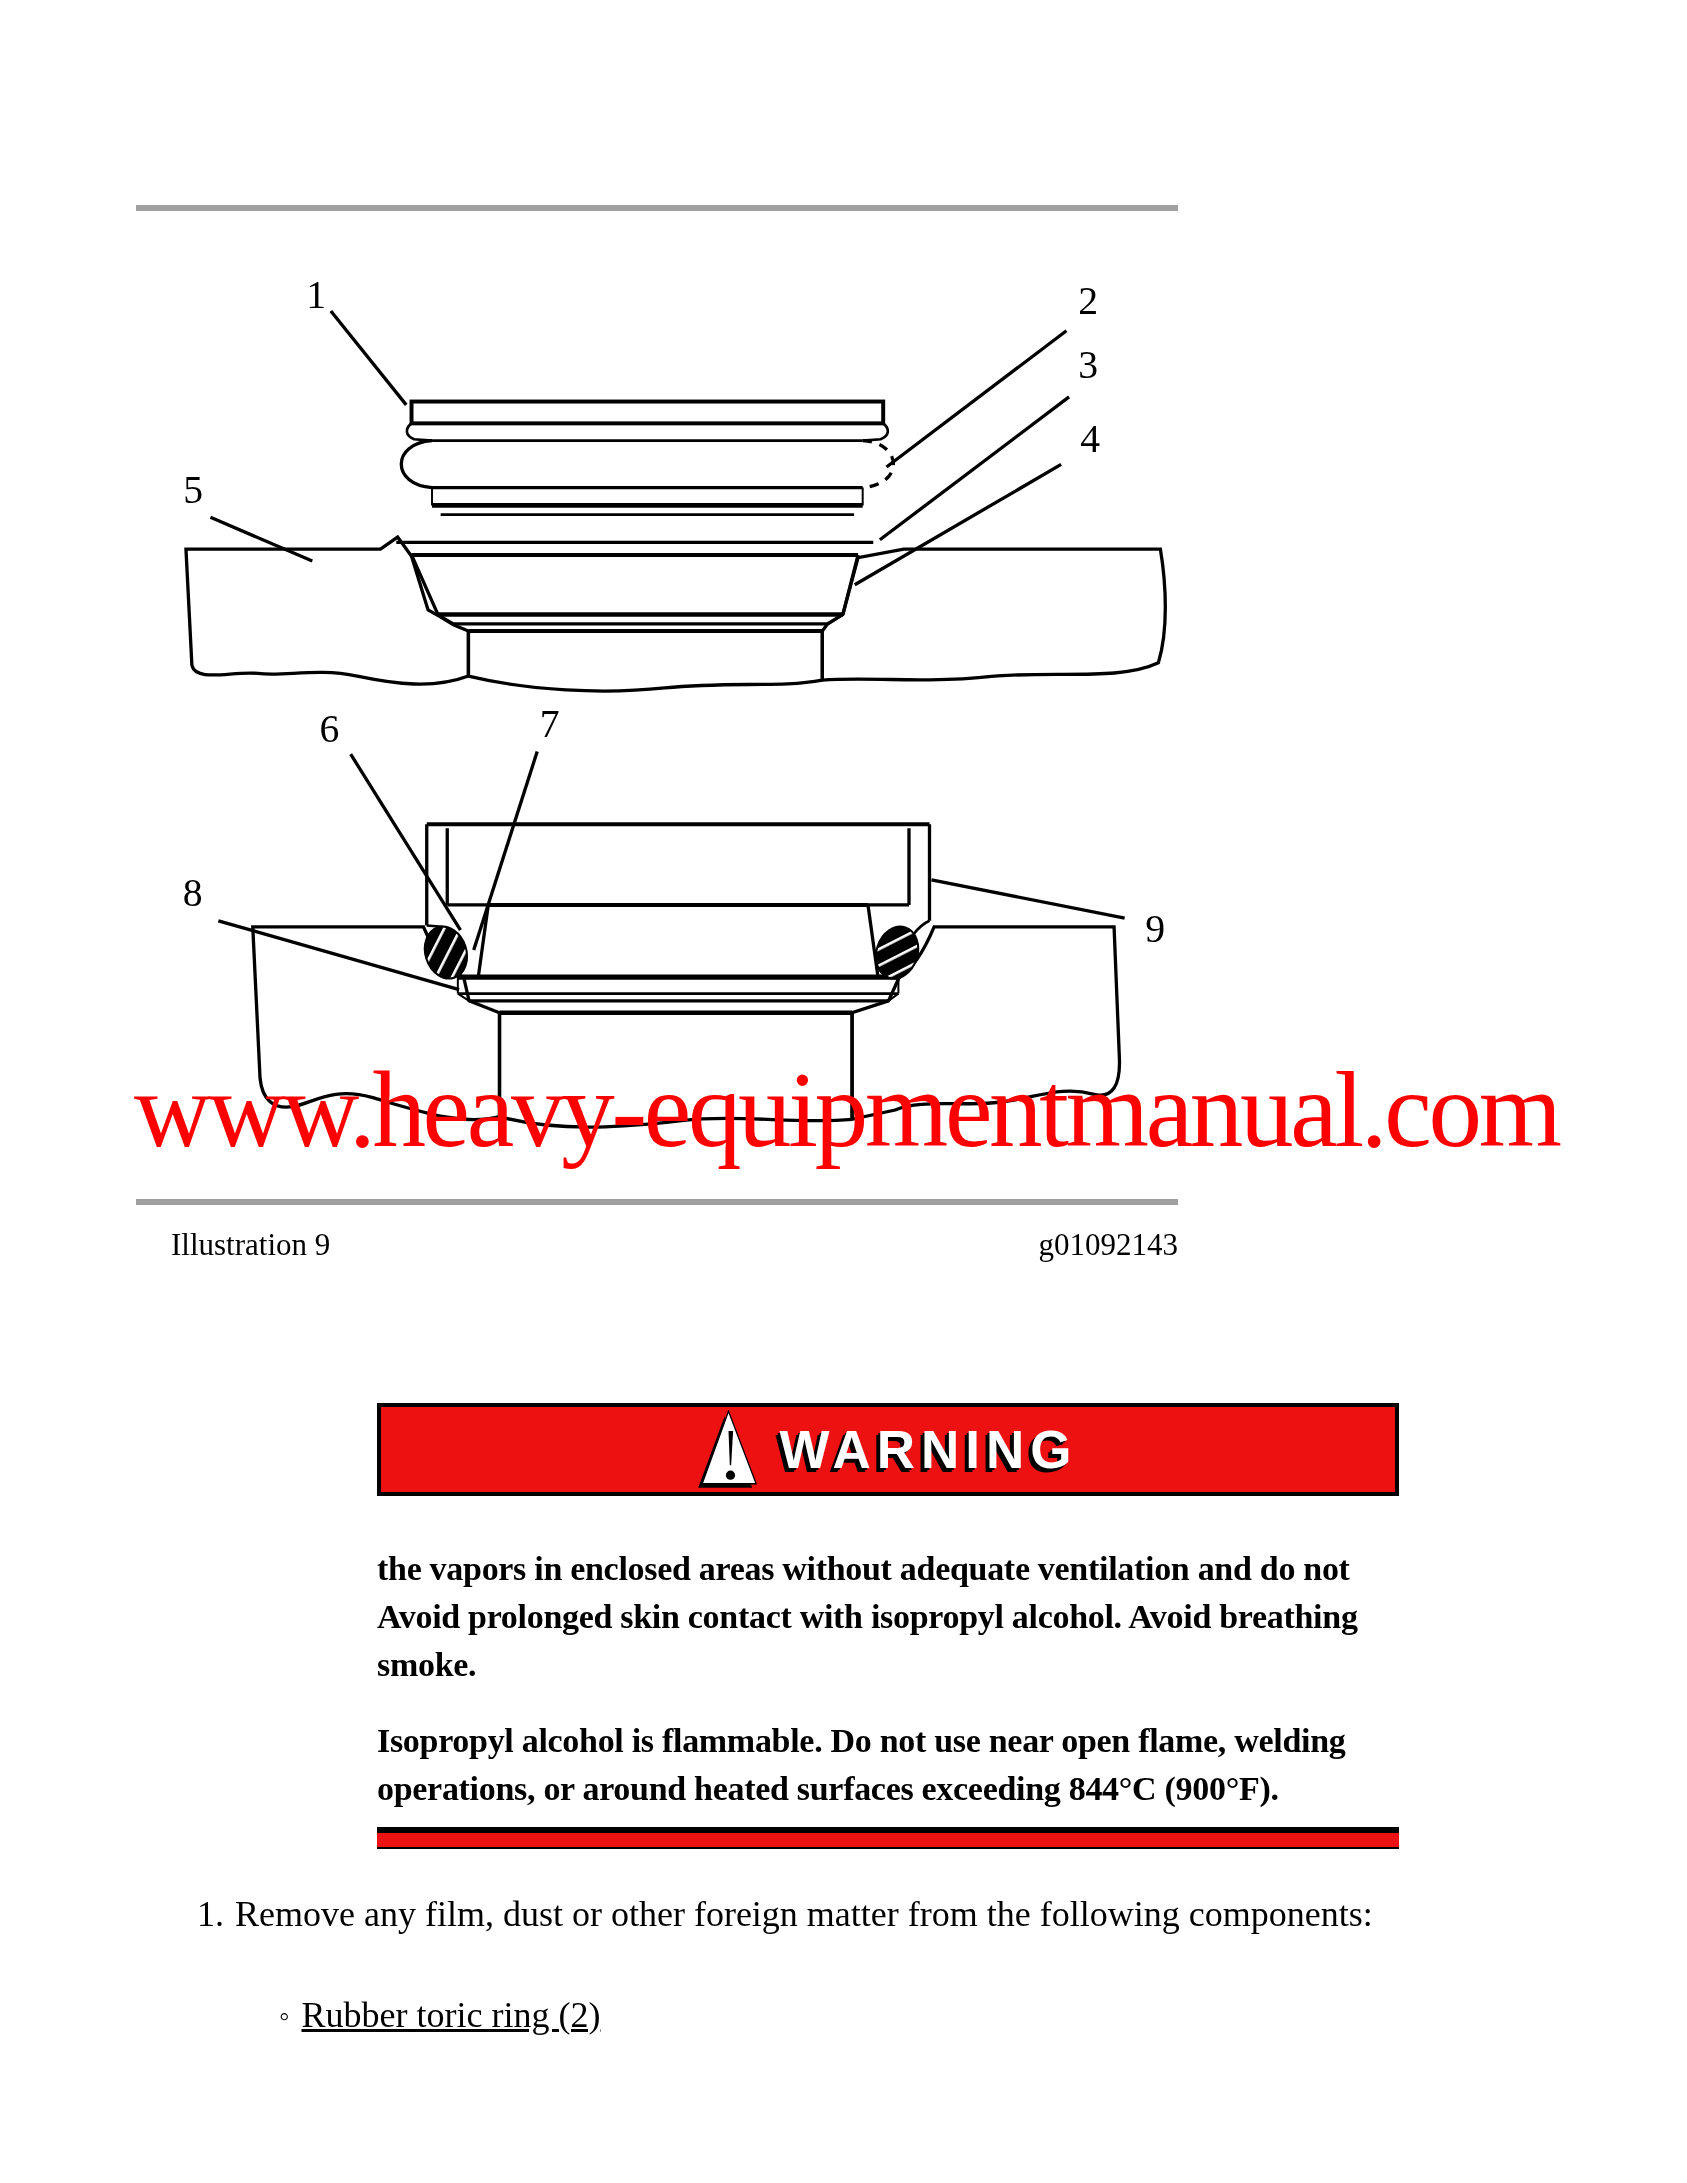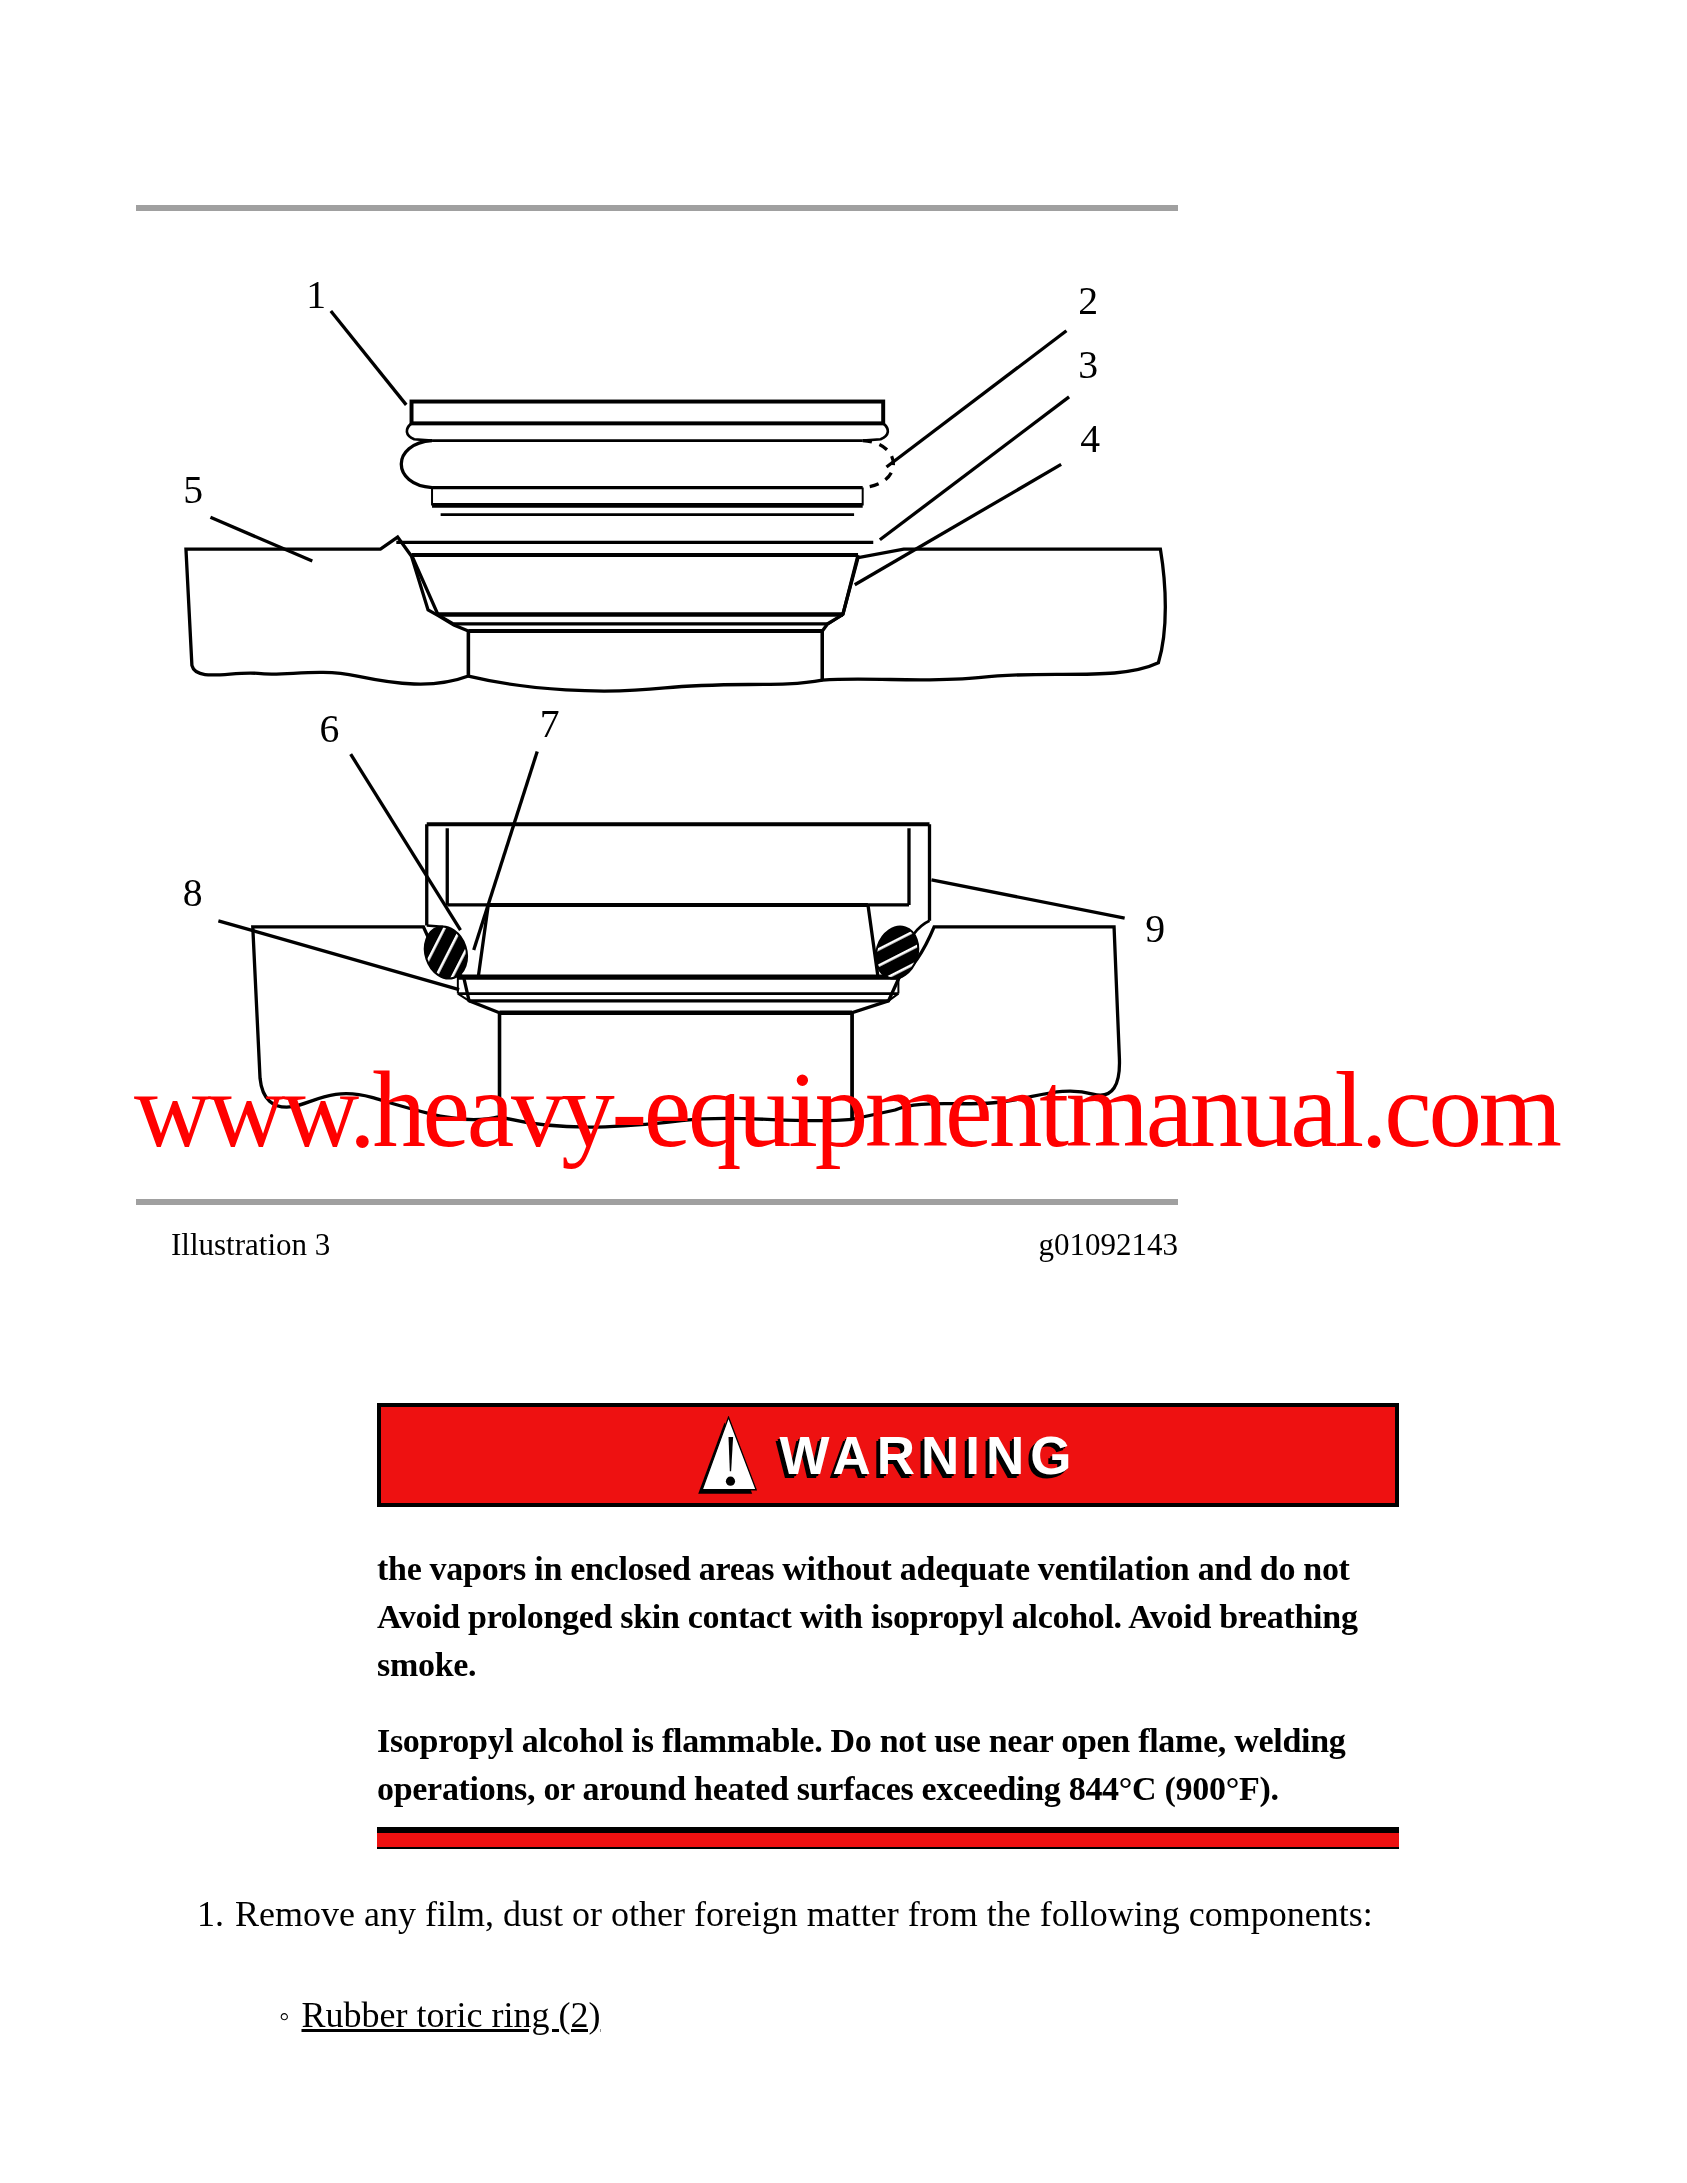--- a/index.html
+++ b/index.html
@@ -12,21 +12,21 @@
   .rule{position:absolute;left:136px;width:1042px;height:6px;background:var(--rule-gray);}
   .rule-top{top:205px;}
   .rule-bottom{top:1199px;}
   .figure-svg{position:absolute;left:0;top:0;}
   .watermark{position:absolute;left:134px;top:1057px;font-size:107px;letter-spacing:-3.3px;
              color:var(--watermark-red);white-space:nowrap;line-height:1;}
   .caption-row{position:absolute;left:171px;top:1228px;width:1007px;display:flex;
                justify-content:space-between;font-size:31px;line-height:1.1;}
   .heading{position:absolute;left:165px;top:1313px;margin:0;font-size:38px;font-weight:bold;
            letter-spacing:-0.7px;color:var(--heading-blue);white-space:nowrap;}
-  .warn-banner{position:absolute;left:377px;top:1403px;width:1022px;height:104px;
+  .warn-banner{position:absolute;left:377px;top:1403px;width:1022px;height:93px;
                box-sizing:border-box;background:var(--warning-red);border:4px solid #000;
                display:flex;align-items:center;justify-content:center;gap:20px;}
   .warn-word{font-family:"Liberation Sans",sans-serif;font-weight:bold;font-size:53px;
              color:#fff;letter-spacing:6px;text-shadow:-4px 4px 0 #000,-2px 2px 0 #000;}
   .warn-body{position:absolute;left:377px;top:1545px;width:1024px;font-weight:bold;
              font-size:34px;line-height:48px;letter-spacing:-0.3px;}
   .warn-para.p2{margin-top:28px;}
   .warn-endrule{position:absolute;left:377px;top:1827px;width:1022px;height:22px;
                 box-sizing:border-box;background:var(--warning-red);
                 border-top:6px solid #000;border-bottom:2.6px solid #000;}
@@ -131,21 +131,21 @@
       <text class="callout" x="291" y="1370">8</text>
       <text class="callout" x="1746" y="1424">9</text>
     </g>
   </svg>
 
   <div class="watermark">www.heavy-equipmentmanual.com</div>
 
   <div class="rule rule-bottom"></div>
 
   <div class="caption-row">
-    <span>Illustration 3</span>
+    <span>Illustration 9</span>
     <span>g01092143</span>
   </div>
 
 
   <div class="warn-banner">
     <svg width="61" height="79" viewBox="0 0 92 120">
       <polygon points="40,10 82,118 0,118" fill="#000"></polygon>
       <polygon points="46,2 88,112 6,112" fill="#fff" stroke="#000" stroke-width="2"></polygon>
       <path d="M46,32 L53,32 L50,84 L48,84 Z" fill="#000"></path>
       <circle cx="49" cy="99" r="7" fill="#000"></circle>

